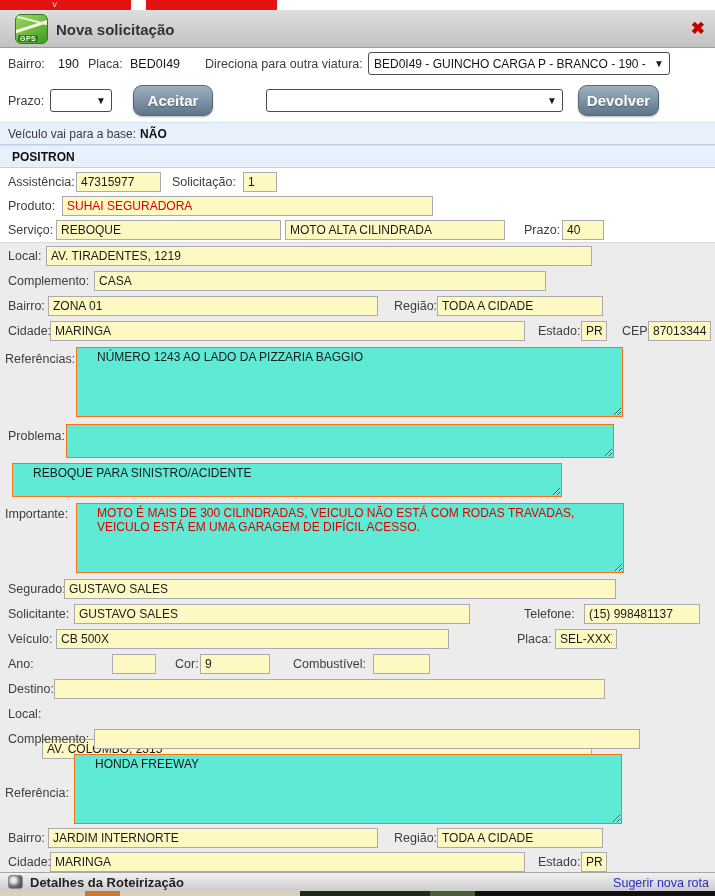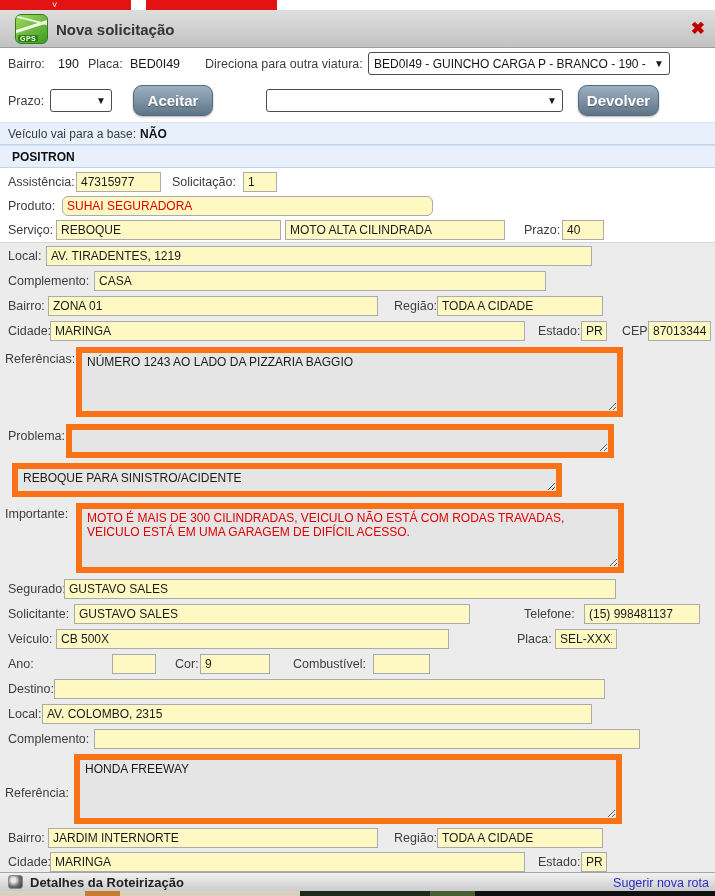--- a/index.html
+++ b/index.html
@@ -18,22 +18,22 @@
   .gps-icon .gps-txt{position:absolute;left:2px;bottom:1px;font-size:7px;font-weight:bold;color:#eaffde;background:#2f7d18;padding:0 2px;border-radius:2px;letter-spacing:.5px;}
   .hdr-title{position:absolute;left:56px;top:11px;font-size:15px;font-weight:bold;color:#333333;}
   .close-x{position:absolute;right:10px;top:9px;font-size:17px;font-weight:bold;color:#c00000;cursor:pointer;line-height:20px;}
 
   .lbl{position:absolute;font-size:12.5px;color:#3d3d3d;white-space:nowrap;}
   .val{position:absolute;font-size:12.5px;color:#161616;white-space:nowrap;}
 
   .inp{position:absolute;height:20px;border:1px solid #a9abb1;background:#fef9c3;
        font:12px "Liberation Sans",sans-serif;color:#1b1b1b;padding:1px 4px;box-sizing:border-box;}
   .inp.red{color:#e00000;}
-  .ta{position:absolute;border:6px solid #f97316;background:#e5e5e5;
-       font:12px "Liberation Sans",sans-serif;color:#1b1b1b;padding:2px 5px;box-sizing:border-box;resize:both;overflow:auto;}
+  .ta{position:absolute;border:1px solid #f97316;background:#5eead4;
+       font:12px "Liberation Sans",sans-serif;color:#1b1b1b;padding:2px 20px;box-sizing:border-box;resize:both;overflow:auto;}
   .ta.red{color:#e00000;}
 
   .sel{position:absolute;height:23px;border:1px solid #4c4c4c;border-radius:3px;background:#ffffff;
        display:flex;align-items:center;box-sizing:border-box;padding:0 5px;font-size:12px;color:#161616;cursor:pointer;}
   .sel .sel-text{white-space:nowrap;overflow:hidden;flex:1;}
   .sel .arrow{margin-left:4px;font-size:10px;color:#1a1a1a;font-weight:bold;}
 
   .btn{position:absolute;border:1px solid #55697c;border-radius:9px;
        background:linear-gradient(#9db0c1,#5e7588);color:#ffffff;
        font:600 15px "Liberation Sans",sans-serif;text-shadow:0 1px 1px rgba(0,0,0,.35);
@@ -106,21 +106,21 @@
   <div class="infobar" style="top:145px;">
       <b>POSITRON</b>
   </div>
 
   <span class="lbl" style="left:8px;top:175px;">Assistência:</span>
   <input class="inp" style="left: 76px; top: 172px; width: 85px;" value="47315977">
   <span class="lbl" style="left:172px;top:175px;">Solicitação:</span>
   <input class="inp" style="left: 243px; top: 172px; width: 34px;" value="1">
 
   <span class="lbl" style="left:8px;top:199px;">Produto:</span>
-  <input class="inp red" style="left: 62px; top: 196px; width: 371px; border-radius: 6px;" value="SUHAI SEGURADORA">
+  <input class="inp red" style="left: 62px; top: 196px; width: 371px;" value="SUHAI SEGURADORA">
 
   <span class="lbl" style="left:8px;top:223px;">Serviço:</span>
   <input class="inp" style="left: 56px; top: 220px; width: 225px;" value="REBOQUE">
   <input class="inp" style="left: 285px; top: 220px; width: 220px;" value="MOTO ALTA CILINDRADA">
   <span class="lbl" style="left:524px;top:223px;">Prazo:</span>
   <input class="inp" style="left: 562px; top: 220px; width: 42px;" value="40">
 
   <div class="gray-zone"></div>
 
   <span class="lbl" style="left:8px;top:249px;">Local:</span>
@@ -169,21 +169,21 @@
   <input class="inp" style="left: 112px; top: 654px; width: 44px;" value="">
   <span class="lbl" style="left:175px;top:657px;">Cor:</span>
   <input class="inp" style="left: 200px; top: 654px; width: 70px;" value="9">
   <span class="lbl" style="left:293px;top:657px;">Combustível:</span>
   <input class="inp" style="left: 373px; top: 654px; width: 57px;" value="">
 
   <span class="lbl" style="left:8px;top:682px;">Destino:</span>
   <input class="inp" style="left: 54px; top: 679px; width: 551px;" value="">
 
   <span class="lbl" style="left:8px;top:707px;">Local:</span>
-  <input class="inp" style="left: 42px; top: 704px; width: 550px;" value="AV. COLOMBO, 2315">
+  <input class="inp" style="left: 42px; top: 739px; width: 550px;" value="AV. COLOMBO, 2315">
 
   <span class="lbl" style="left:8px;top:732px;">Complemento:</span>
   <input class="inp" style="left: 94px; top: 729px; width: 546px;" value="">
 
   <span class="lbl" style="left:5px;top:786px;">Referência:</span>
   <textarea class="ta" style="left: 74px; top: 754px; width: 548px; height: 70px;">HONDA FREEWAY</textarea>
 
   <span class="lbl" style="left:8px;top:831px;">Bairro:</span>
   <input class="inp" style="left: 48px; top: 828px; width: 330px;" value="JARDIM INTERNORTE">
   <span class="lbl" style="left:394px;top:831px;">Região:</span>

